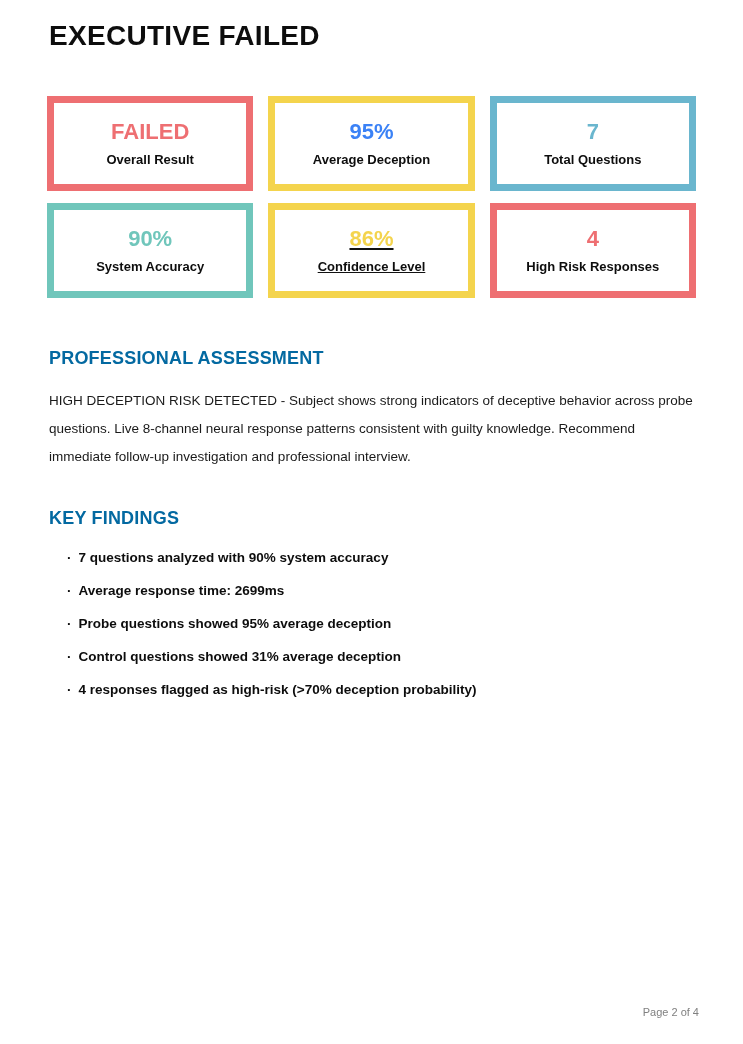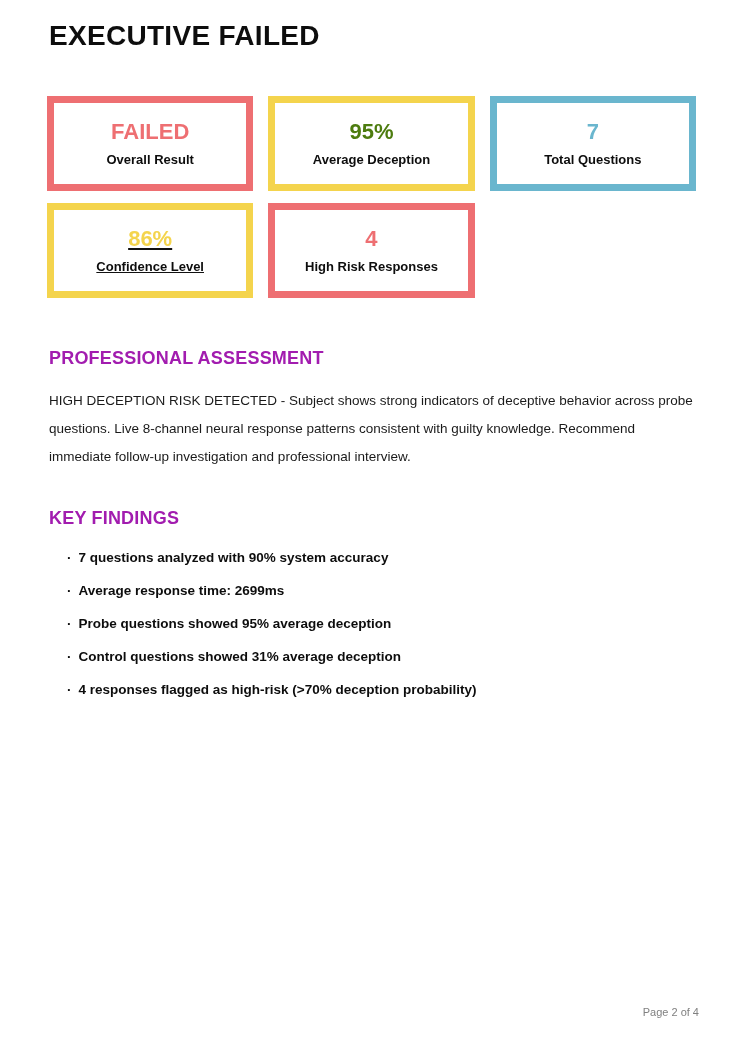--- a/index.html
+++ b/index.html
@@ -52,21 +52,21 @@
   }
   .metric-label {
     font-size: 13px;
     font-weight: bold;
     color: #0d0d0d;
     line-height: 1;
   }
   .section-heading {
     font-size: 18px;
     font-weight: bold;
-    color: #a21caf;
+    color: #0369a1;
     margin: 0 0 0 2px;
     letter-spacing: 0.2px;
   }
   .assessment-section {
     margin-top: 50px;
   }
   .assessment-body {
     margin: 18px 0 0 2px;
     font-size: 13.5px;
     line-height: 28px;
@@ -109,26 +109,30 @@
 <div class="page">
 
   <h1 class="doc-title">EXECUTIVE FAILED</h1>
 
   <div class="cards-grid">
     <div class="metric-card" style="border-color: rgb(238, 111, 114);">
       <div class="metric-value" style="color: rgb(238, 111, 114);">FAILED</div>
       <div class="metric-label">Overall Result</div>
     </div>
     <div class="metric-card" style="border-color: rgb(244, 212, 77);">
-      <div class="metric-value" style="color: #4d7c0f;">95%</div>
+      <div class="metric-value" style="color: #3b82f6;">95%</div>
       <div class="metric-label">Average Deception</div>
     </div>
     <div class="metric-card" style="border-color: rgb(106, 182, 206);">
       <div class="metric-value" style="color: rgb(106, 182, 206);">7</div>
       <div class="metric-label">Total Questions</div>
+    </div>
+    <div class="metric-card" style="border-color: rgb(112, 198, 187);">
+      <div class="metric-value" style="color: rgb(112, 198, 187);">90%</div>
+      <div class="metric-label">System Accuracy</div>
     </div>
     <div class="metric-card" style="border-color: rgb(244, 212, 77); text-decoration: underline;">
       <div class="metric-value" style="color: rgb(244, 212, 77);">86%</div>
       <div class="metric-label">Confidence Level</div>
     </div>
     <div class="metric-card" style="border-color: rgb(238, 111, 114);">
       <div class="metric-value" style="color: rgb(238, 111, 114);">4</div>
       <div class="metric-label">High Risk Responses</div>
     </div>
   </div>

